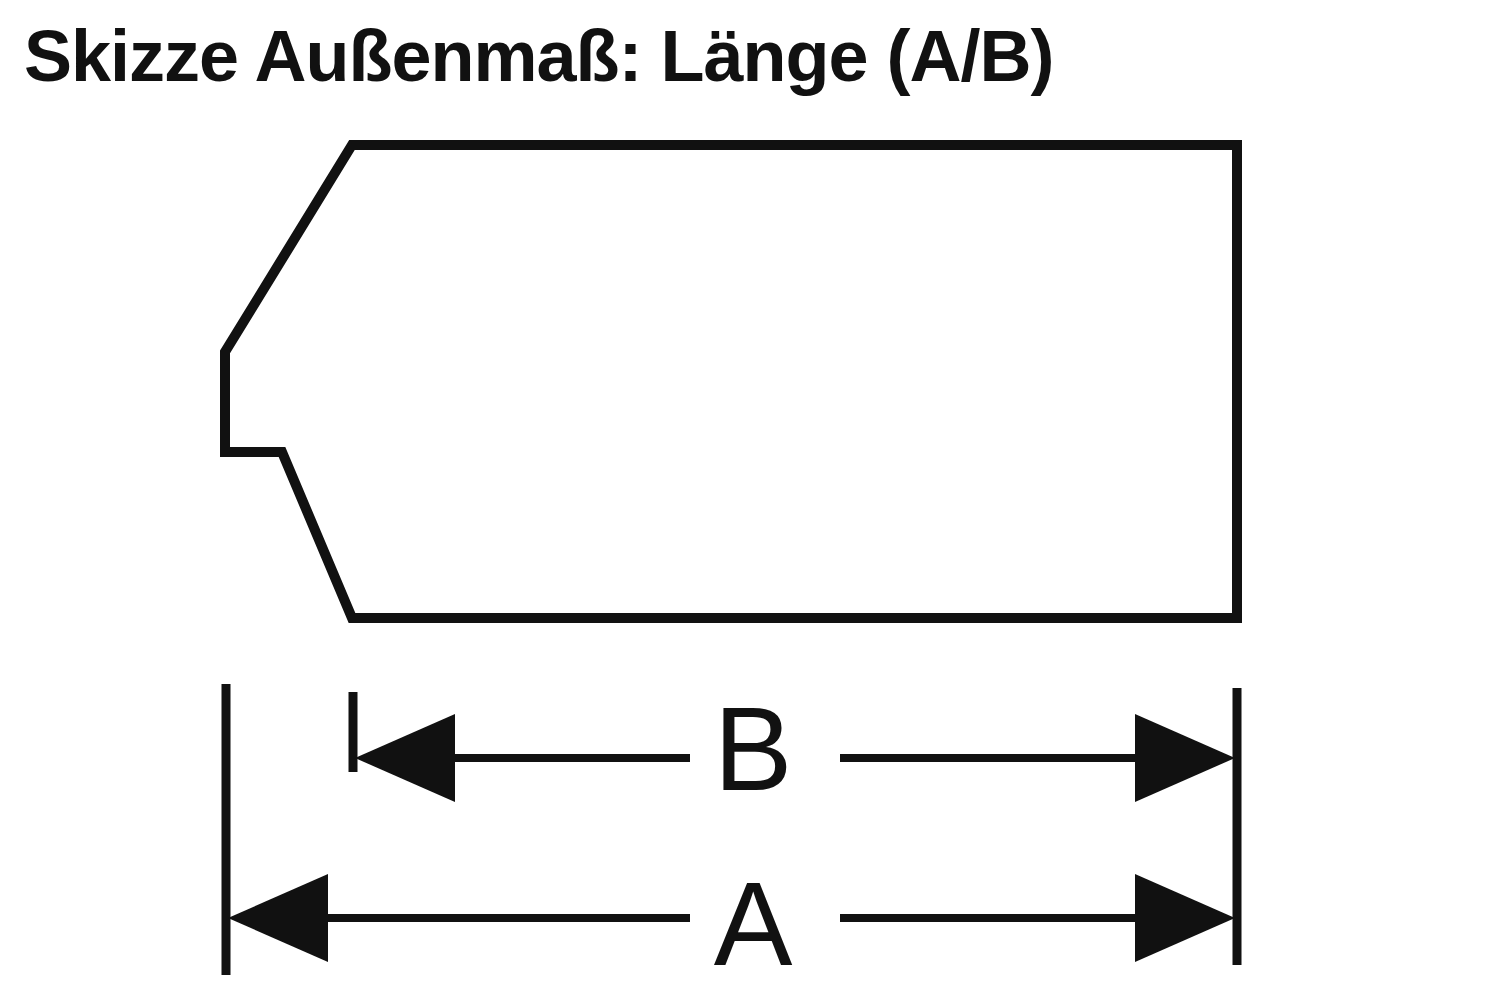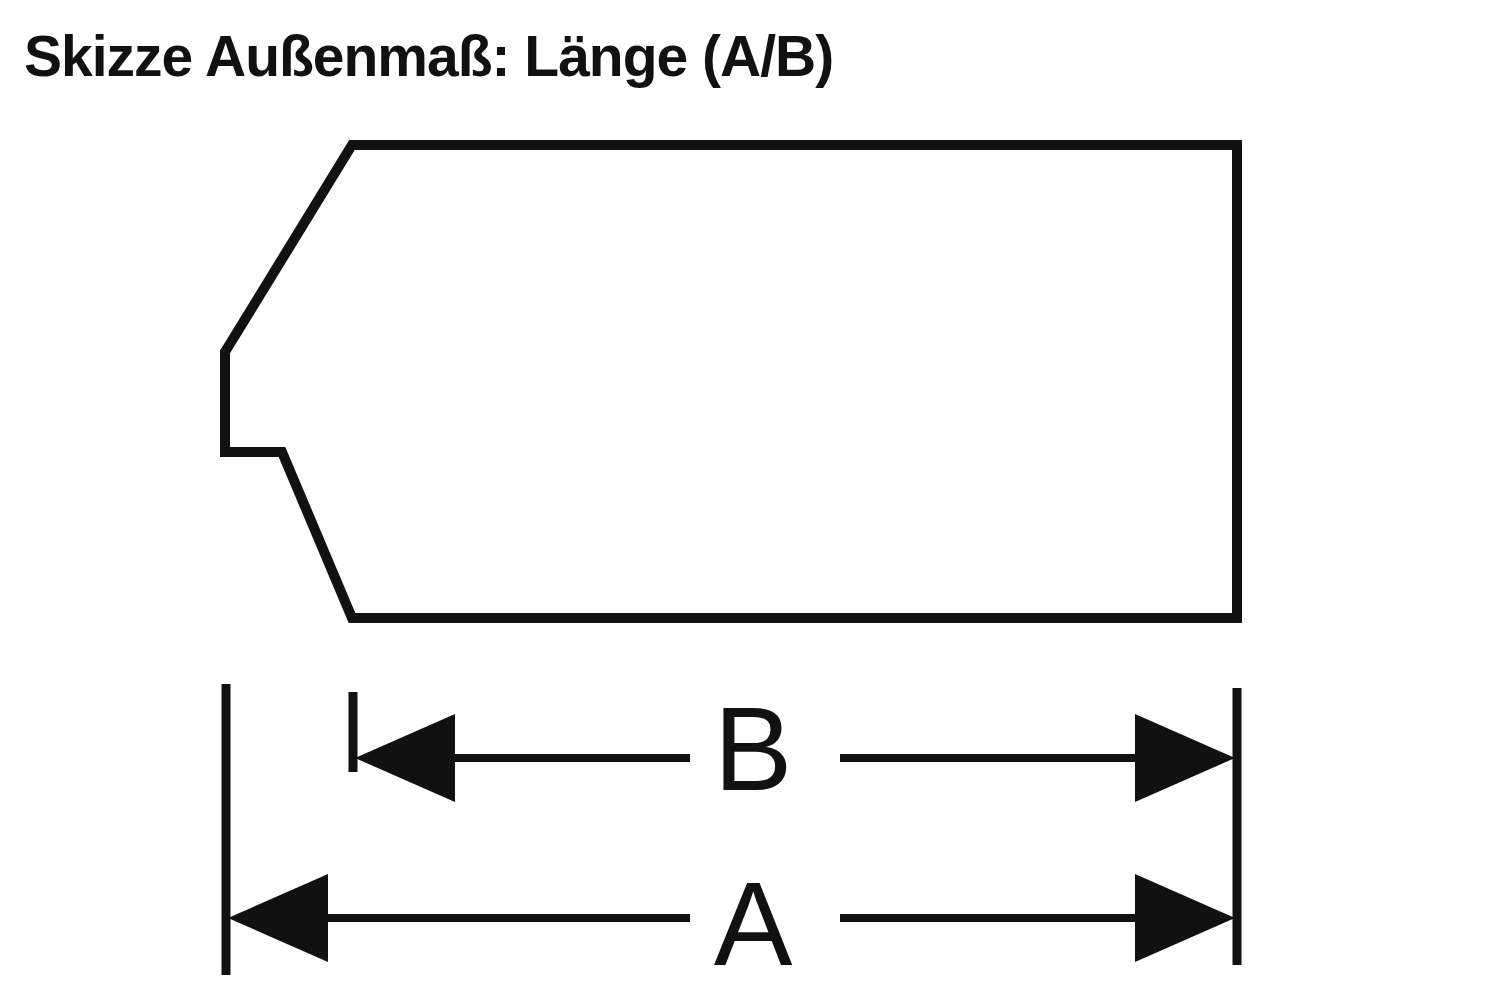--- a/index.html
+++ b/index.html
@@ -20,21 +20,21 @@
     height: 1000px;
     background: #ffffff;
   }
   #title {
     position: absolute;
     left: 24px;
     top: 8px;
     width: 1460px;
     font-family: "Liberation Sans", sans-serif;
     font-weight: bold;
-    font-size: 57px;
+    font-size: 72px;
     line-height: 96px;
     letter-spacing: -1px;
     color: #111111;
     white-space: nowrap;
   }
   #drawing {
     position: absolute;
     left: 0;
     top: 0;
     width: 1500px;

